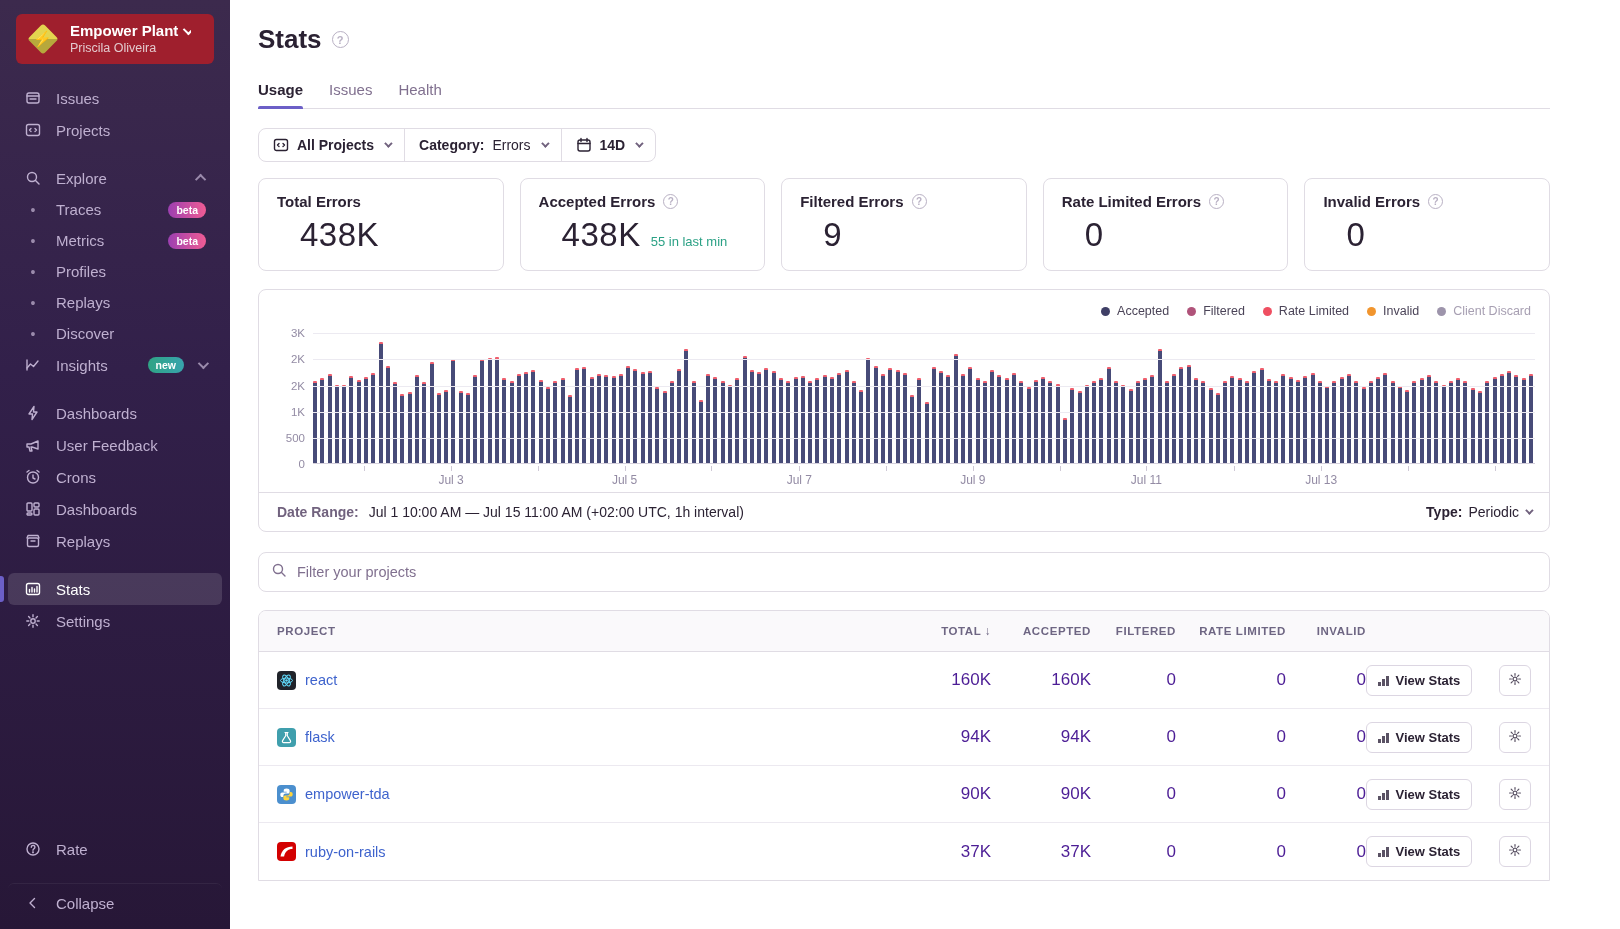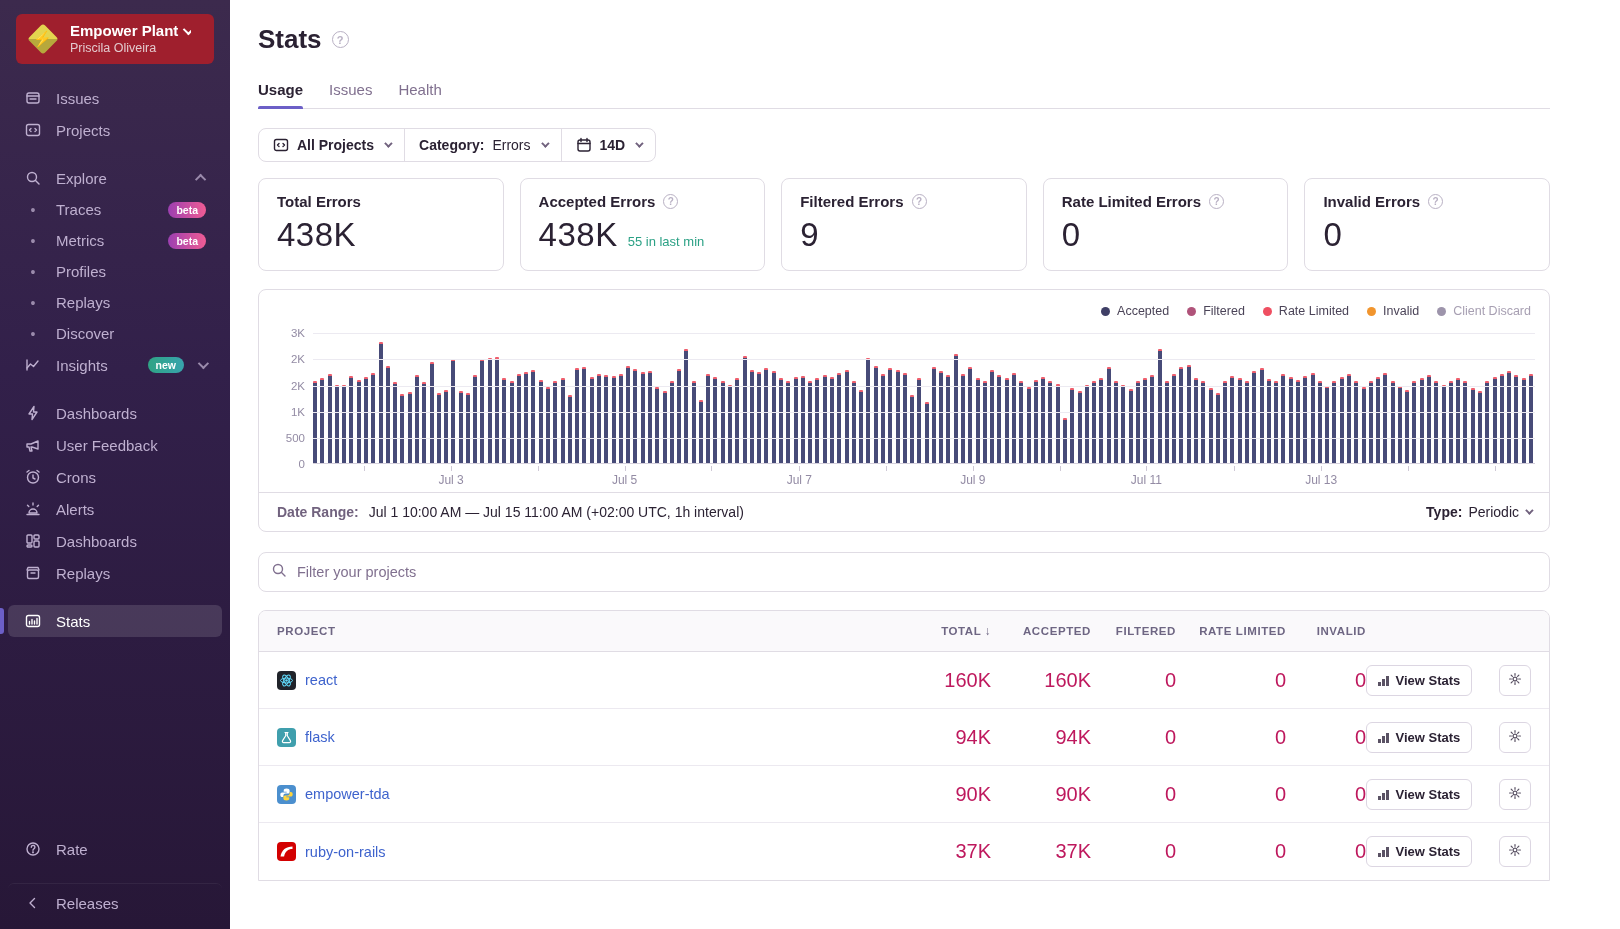--- a/index.html
+++ b/index.html
@@ -48,21 +48,21 @@
   .filter-seg { display:flex; align-items:center; gap:8px; padding:8px 14px; font-size:14px; cursor:pointer; }
   .filter-seg + .filter-seg { border-left:1px solid #e0dce4; }
   .filter-seg b { font-weight:bold; color:#2b2233; }
   .filter-seg .val { color:#2b2233; }
   .filter-seg .chev { width:6px; height:6px; border-color:#71627e; margin-left:2px; }
   .filter-seg .icon { color:#2b2233; display:flex; }
 
   .cards { display:flex; gap:16px; margin-top:16px; }
   .card { flex:1; border:1px solid #e0dce4; border-radius:8px; padding:14px 18px 16px 18px; background:#fff; }
   .card-title { font-size:15px; font-weight:bold; color:#2b2233; display:flex; align-items:center; gap:8px; }
-  .card-value-row { display:flex; align-items:baseline; gap:10px; margin-top:6px; }
+  .card-value-row { display:flex; align-items:baseline; gap:10px; margin-top:6px;margin-left:23px; }
   .card-value { font-size:33px; color:#2b2233; letter-spacing:0.5px; }
   .card-note { font-size:13px; color:#2ba185; }
 
   
   .chart-panel { margin-top:18px; border:1px solid #e0dce4; border-radius:8px; background:#fff; }
   .legend { display:flex; justify-content:flex-end; gap:18px; padding:14px 18px 4px 18px; }
   .legend-item { display:flex; align-items:center; gap:7px; font-size:12.5px; color:#4b4458; cursor:pointer; }
   .legend-item .dot { width:9px; height:9px; border-radius:50%; }
   .legend-item.disabled { color:#a79fb2; }
   .chart-wrap { display:flex; padding:6px 14px 2px 10px; }
@@ -93,21 +93,21 @@
   .t-head { display:grid; grid-template-columns:1fr 105px 100px 85px 110px 80px 165px; background:#faf9fb; border-bottom:1px solid #e0dce4; padding:13px 18px; align-items:center; }
   .t-head .col { font-size:11.5px; font-weight:bold; letter-spacing:0.6px; color:#6e6683; text-transform:uppercase; text-align:right; }
   .t-head .col.first { text-align:left; }
   .t-head .col.actions { text-align:right; }
   .sort-arrow { color:#6e6683; font-size:12px; margin-left:3px; }
   .t-row { display:grid; grid-template-columns:1fr 105px 100px 85px 110px 80px 165px; padding:0 18px; align-items:center; height:57px; border-bottom:1px solid #ecE9f0; background:#fff; }
   .t-row:last-child { border-bottom:none; }
   .proj { display:flex; align-items:center; gap:9px; }
   .proj-avatar { width:19px; height:19px; border-radius:4px; flex:0 0 19px; }
   .proj-link { color:#3e63cd; font-size:14.5px; cursor:pointer; }
-  .num { text-align:right; font-size:20px; color:#be185d; }
+  .num { text-align:right; font-size:17px; color:#4c1d95; }
   .row-actions { display:flex; justify-content:space-between; gap:8px; }
   .btn { border:1px solid #dcd6e2; background:#fff; border-radius:6px; font-family:inherit; font-size:13px; font-weight:bold; color:#2b2233; padding:6px 11px; display:flex; align-items:center; gap:7px; cursor:pointer; }
   .btn .mini-bars { display:flex; align-items:flex-end; gap:1.5px; height:11px; }
   .btn .mini-bars i { width:2.5px; background:#5a5264; display:block; }
   .btn.icon-only { padding:6px 8px; color:#5a5264; font-weight:normal; font-size:13px; }
 </style>
 </head>
 <body>
 
 <aside class="sidebar">
@@ -211,30 +211,20 @@
             <circle cx="8" cy="8.5" r="5.5"></circle>
             <path d="M8 6v3l2 1"></path>
             <path d="M2 3l2-1.5M14 3l-2-1.5"></path>
           </svg>
         </span>
         <span class="label">Crons</span>
       </div>
       <div class="nav-item">
         <span class="icon">
           <svg class="ic" viewBox="0 0 16 16">
-            <path d="M4 12a4 4 0 018 0z"></path>
-            <path d="M2 13.5h12"></path>
-            <path d="M8 4V2M3.8 5.5L2.5 4.2M12.2 5.5l1.3-1.3"></path>
-          </svg>
-        </span>
-        <span class="label">Alerts</span>
-      </div>
-      <div class="nav-item">
-        <span class="icon">
-          <svg class="ic" viewBox="0 0 16 16">
             <rect x="2" y="2" width="5" height="8" rx="1"></rect>
             <rect x="9" y="2" width="5" height="4" rx="1"></rect>
             <rect x="9" y="8" width="5" height="6" rx="1"></rect>
             <rect x="2" y="12" width="5" height="2" rx="1"></rect>
           </svg>
         </span>
         <span class="label">Dashboards</span>
       </div>
       <div class="nav-item">
         <span class="icon">
@@ -249,39 +239,48 @@
       <div class="nav-item active">
         <span class="accent-bar"></span>
         <span class="icon">
           <svg class="ic" viewBox="0 0 16 16">
             <rect x="1.5" y="2.5" width="13" height="11" rx="2"></rect>
             <path d="M4.5 11V8.5M7 11V6.5M9.5 11V8M12 11V5.5"></path>
           </svg>
         </span>
         <span class="label">Stats</span>
       </div>
+      <div class="nav-item">
+        <span class="icon">
+          <svg class="ic" viewBox="0 0 16 16">
+            <circle cx="8" cy="8" r="2.2"></circle>
+            <path d="M8 1.8v2M8 12.2v2M1.8 8h2M12.2 8h2M3.6 3.6L5 5M11 11l1.4 1.4M12.4 3.6L11 5M5 11l-1.4 1.4"></path>
+          </svg>
+        </span>
+        <span class="label">Settings</span>
+      </div>
     </nav>
   <div class="sidebar-footer nav" id="sidebar-footer">
       <div class="nav-item">
         <span class="icon">
           <svg class="ic" viewBox="0 0 16 16">
             <circle cx="8" cy="8" r="6"></circle>
             <path d="M6.3 6.2a1.8 1.8 0 113 1.3c-.7.6-1.3.9-1.3 1.8"></path>
             <circle cx="8" cy="11.3" r="0.4"></circle>
           </svg>
         </span>
         <span class="label">Rate</span>
       </div>
       <div class="nav-item collapse-row">
         <span class="icon">
           <svg class="ic" viewBox="0 0 16 16">
             <path d="M9.5 3.5L5 8l4.5 4.5"></path>
           </svg>
         </span>
-        <span class="label">Releases</span>
+        <span class="label">Collapse</span>
       </div>
     </div>
 </aside>
 
 <main class="main">
 
   <div class="page-head">
     <div class="page-title">Stats</div>
     <div class="help-circle">?</div>
   </div>

